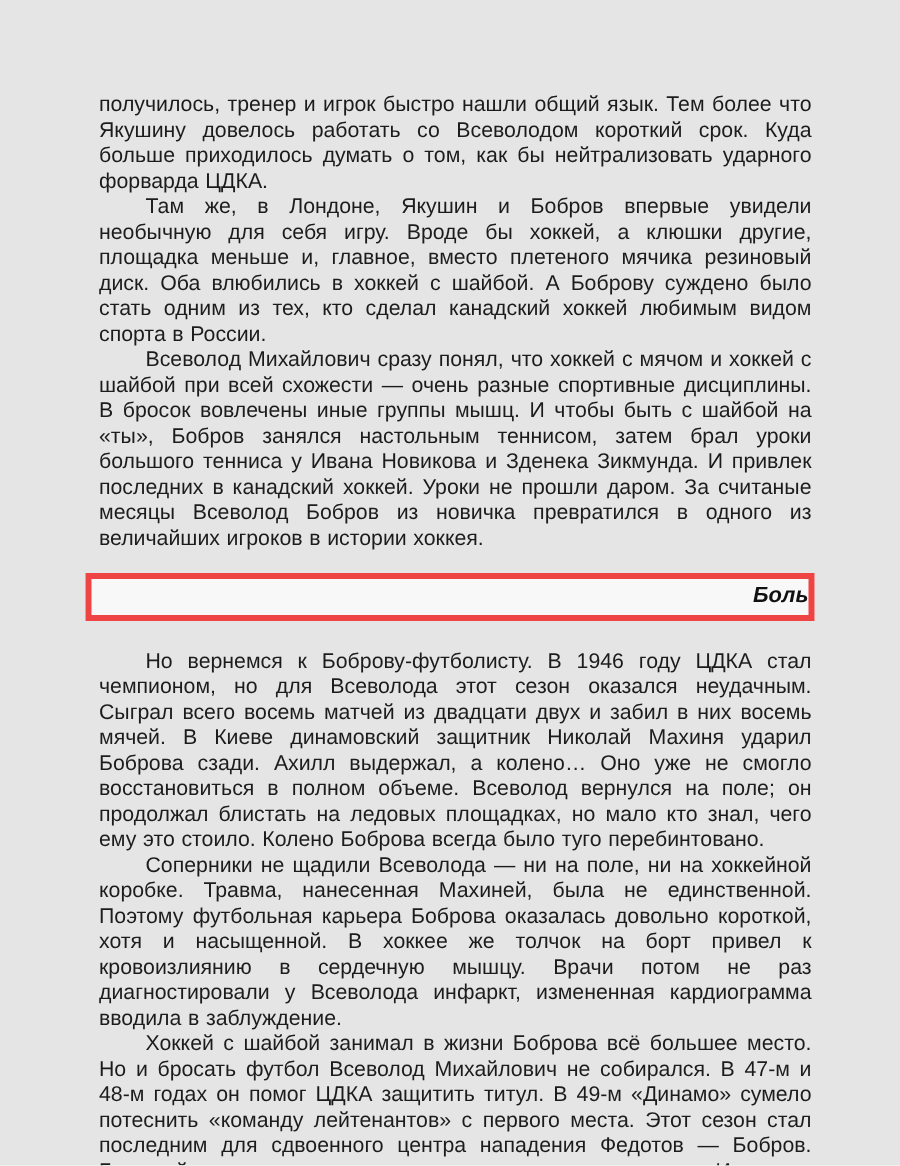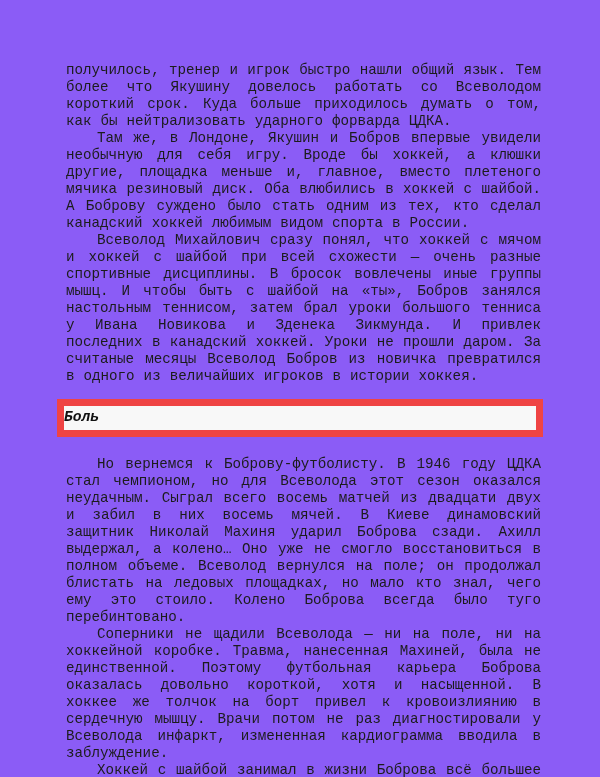--- a/index.html
+++ b/index.html
@@ -4,23 +4,23 @@
 <style>
   html, body {
     margin: 0;
     padding: 0;
   }
   .page {
     position: relative;
     width: 600px;
     height: 777px;
     box-sizing: border-box;
-    background: #8b5cf6;
+    background: #e5e5e5;
     padding: 62px 59px 0 66px;
-    font-family: Liberation Mono, monospace;
+    font-family: Liberation Sans, sans-serif;
     font-size: 14.2px;
     line-height: 17px;
     color: #1c1c1c;
     overflow: hidden;
   }
   .text-column {
     width: 100%;
   }
   .para {
     margin: 0;
@@ -31,23 +31,23 @@
   .para.first {
     text-indent: 0;
   }
   .para.cutoff {
     text-align-last: justify;
   }
   .section-box {
     box-sizing: border-box;
     width: calc(100% + 11px);
     margin: 14px 0 19px -9px;
-    border: 7px solid #ef4444;
+    border: 4px solid #ef4444;
     background: #f8f8f8;
-    text-align: left;
+    text-align: right;
     padding: 3px 0 4px 0;
   }
   .section-title {
     font-weight: bold;
     font-style: italic;
     font-size: 14.6px;
     color: #111111;
   }
 </style>
 </head>

